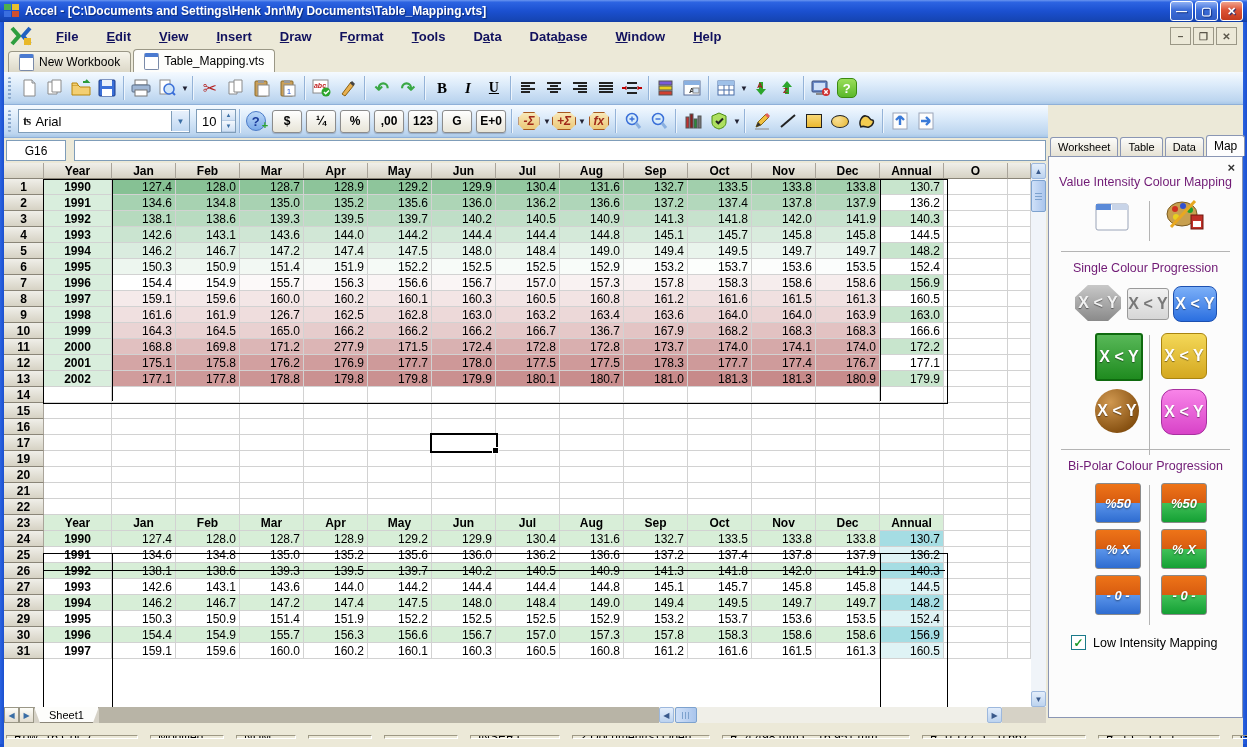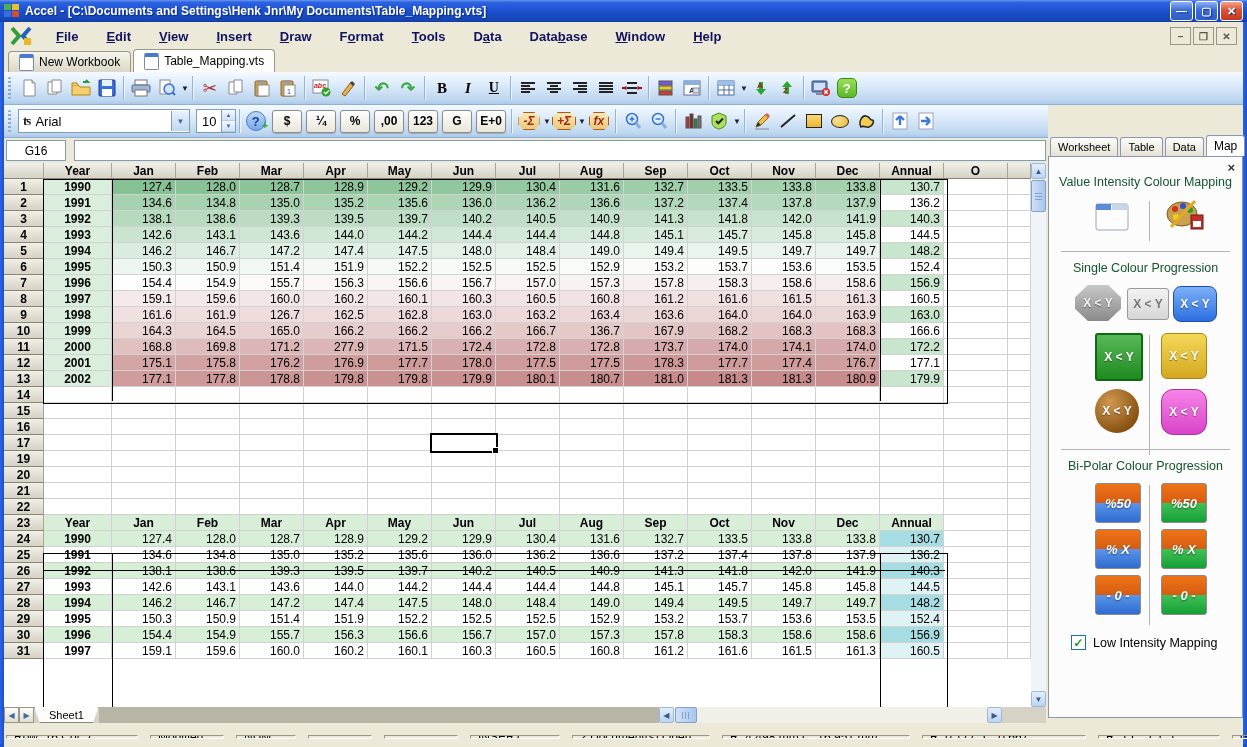--- a/index.html
+++ b/index.html
@@ -103,25 +103,25 @@
   .scell{border:1px solid;border-color:#9d9884 #fff #fff #9d9884;font-size:12px;display:flex;
     align-items:center;padding:0 7px;white-space:nowrap;overflow:hidden}
   
   #paneltabs{position:absolute;left:1050px;top:136px;width:193px;height:20px;display:flex;align-items:flex-end}
   .ptab{height:18px;padding:0 7px;border:1px solid #8a96b4;border-bottom:none;border-radius:3px 3px 0 0;
     background:linear-gradient(#fcfcfa,#e6e2d4);font-size:11px;display:flex;align-items:center;margin-right:2px}
   .ptab.active{background:#fdfdfd;height:20px;font-size:12px}
   #panelbody{position:absolute;left:1048px;top:156px;width:195px;height:562px;background:#fcfcfc;
     border:1px solid #8a96b4;box-sizing:border-box}
   .pclose{position:absolute;right:7px;top:3px;font-weight:bold;font-size:13px;color:#333}
-  .ptitle{position:absolute;left:0;width:100%;text-align:center;color:#14532d;font-size:12.5px}
+  .ptitle{position:absolute;left:0;width:100%;text-align:center;color:#701a75;font-size:12.5px}
   .phr{position:absolute;left:12px;width:169px;height:1px;background:#b4b4b4}
   .pvline{position:absolute;width:1px;background:#b4b4b4}
   .xybtn{position:absolute;display:flex;align-items:center;justify-content:center;color:#fff;
-    font-weight:bold;font-size:12px;text-shadow:0 1px 1px rgba(0,0,0,.45)}
+    font-weight:bold;font-size:16px;text-shadow:0 1px 1px rgba(0,0,0,.45)}
   .xy-oct{width:46px;height:36px;background:linear-gradient(#c8c8c8,#8a8a8a);
     clip-path:polygon(28% 0,72% 0,100% 34%,100% 66%,72% 100%,28% 100%,0 66%,0 34%);color:#f2f2f2}
   .xy-flat{width:40px;height:30px;background:linear-gradient(#f2f2f2,#d6d6d6);border:1px solid #9a9a9a;
     border-radius:3px;color:#787878;text-shadow:none}
   .xy-blue{width:42px;height:34px;background:linear-gradient(#7cb0f8,#2b6fe0);border:1px solid #1c50b0;border-radius:8px}
   .xy-green{width:44px;height:44px;background:linear-gradient(#58b858,#1f8b1f);border:2px solid #0f6a0f;border-radius:3px}
   .xy-gold{width:44px;height:44px;background:linear-gradient(#f4d858,#d4a820);border:1px solid #a88410;border-radius:6px;color:#fff}
   .xy-brown{width:44px;height:44px;background:radial-gradient(circle at 35% 30%,#d09850,#8a5414 70%,#6a3c08);border-radius:50%}
   .xy-magenta{width:44px;height:44px;background:linear-gradient(#f884e8,#d843c8);border:1px solid #a830a0;border-radius:12px}
   .bp{position:absolute;width:44px;height:38px;border:1px solid #8a8a8a;border-radius:3px;

